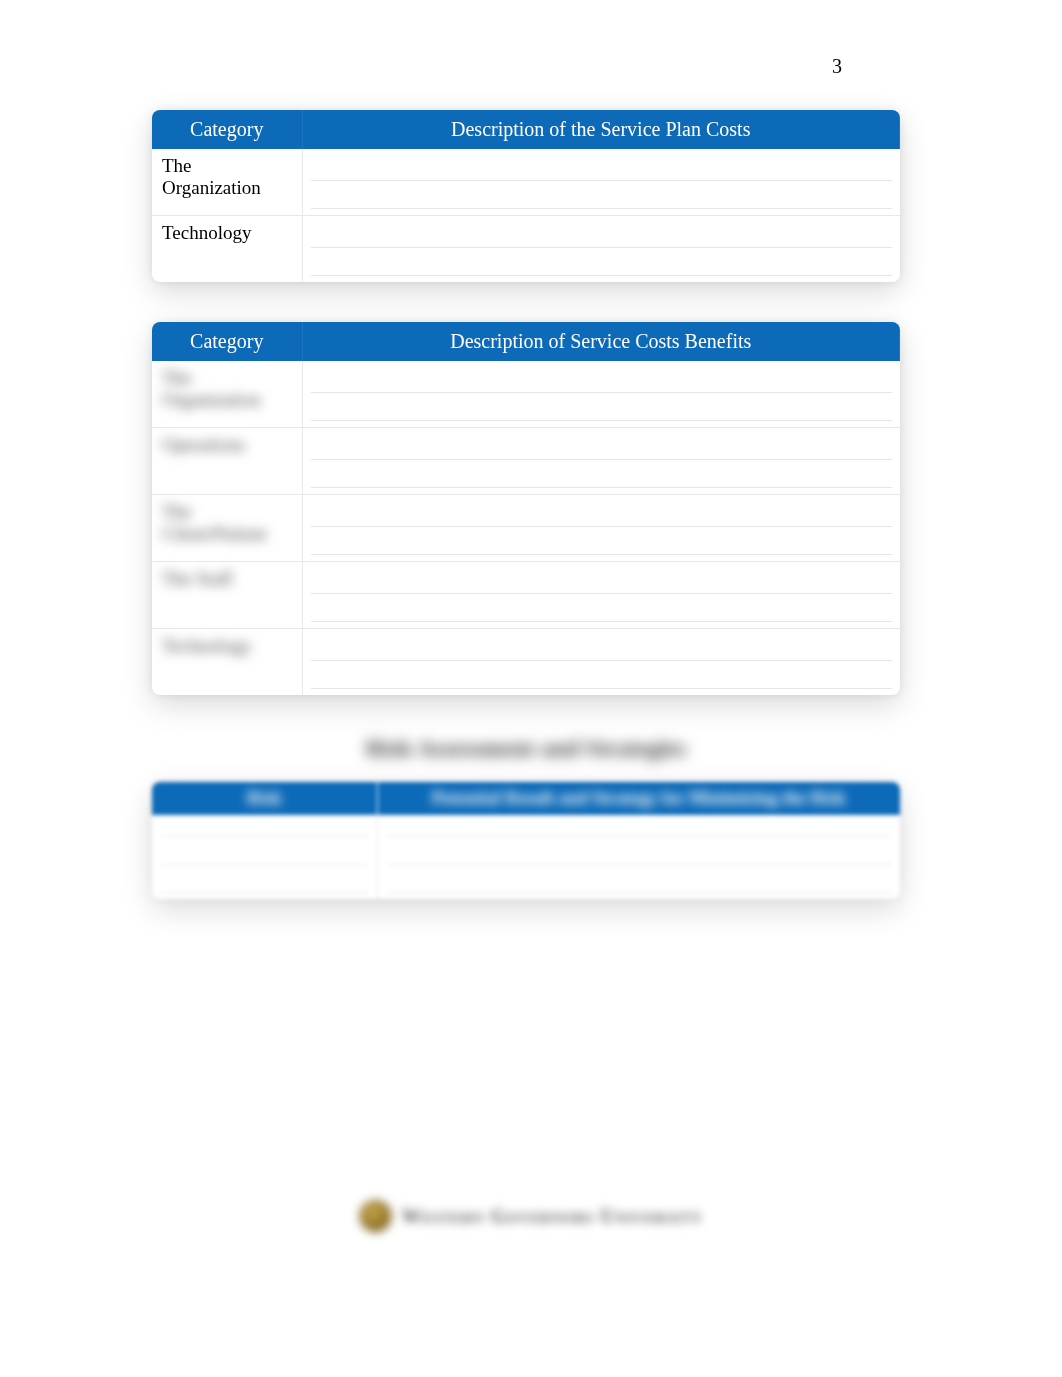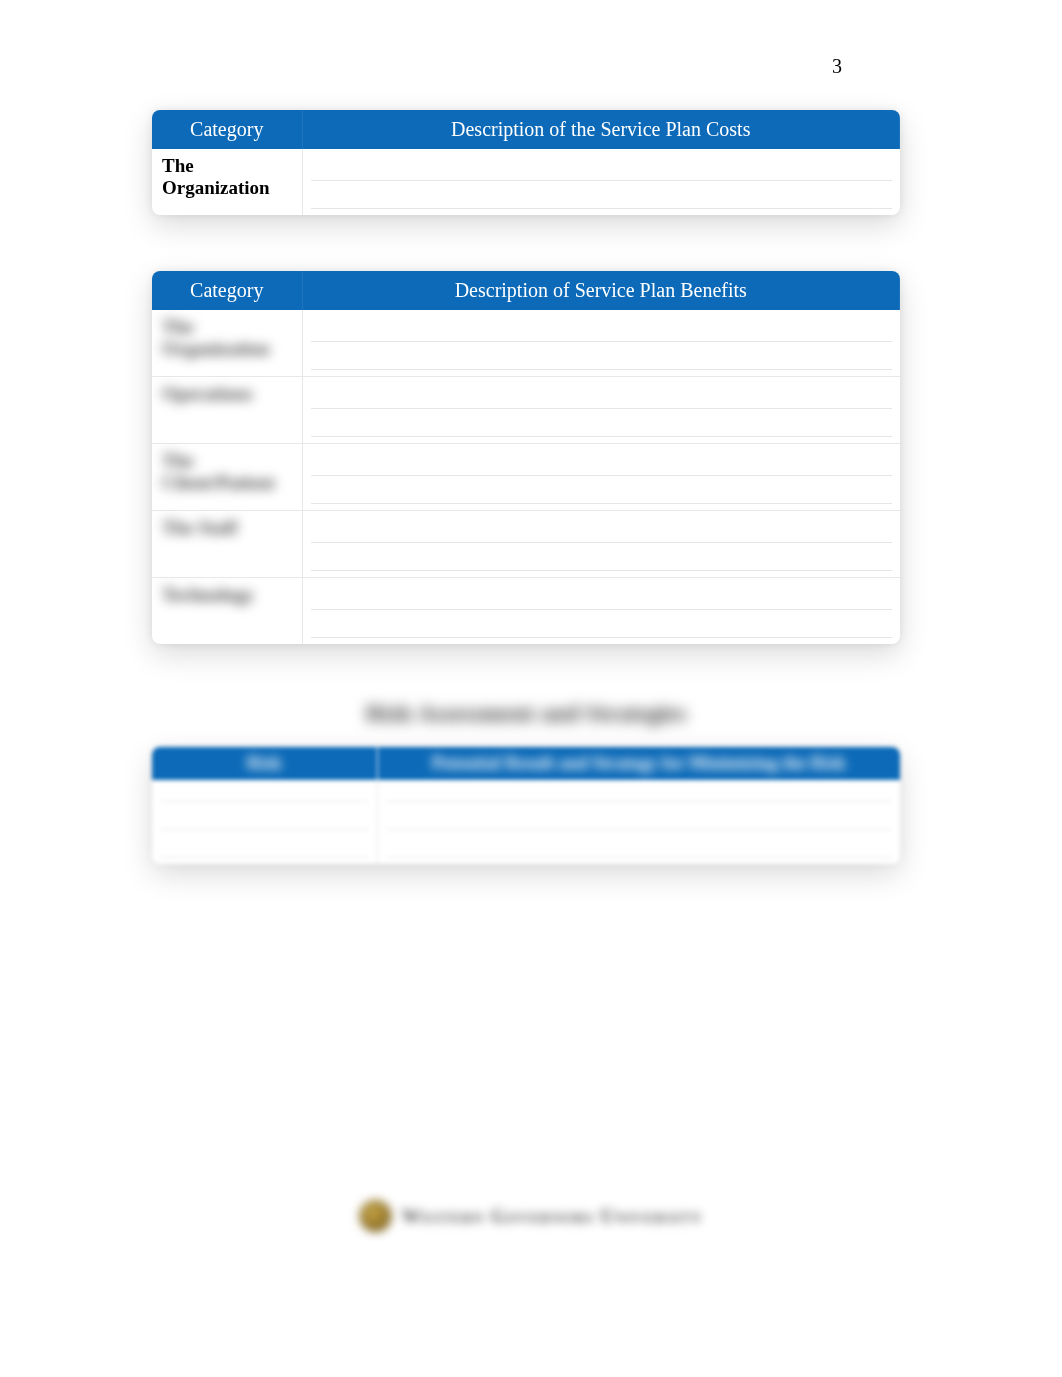--- a/index.html
+++ b/index.html
@@ -20,21 +20,21 @@
       top: 55px;
       right: 220px;
       font-size: 20px;
       color: #000;
     }
     .page-content {
       padding: 110px 110px 0 100px;
     }
     .table-container {
       width: 748px;
-      margin: 0 auto 56px auto;
+      margin: 0 auto 40px auto;
       border-radius: 8px;
       box-shadow: 0 10px 30px rgba(0,0,0,0.15), 0 0 8px rgba(0,0,0,0.08);
       background: #fff;
       overflow: hidden;
     }
     .table {
       width: 100%;
       border-collapse: collapse;
     }
     .table-header {
@@ -56,21 +56,20 @@
       width: auto;
     }
     .td-cat {
       width: 150px;
       vertical-align: top;
       padding: 6px 8px 6px 10px;
       font-size: 19px;
       color: #000;
       border-right: 1px solid #e8e8e8;
       border-bottom: 1px solid #e8e8e8;
-      font-weight: bold;
     }
     .td-desc {
       vertical-align: top;
       padding: 6px 8px;
       border-bottom: 1px solid #e8e8e8;
     }
     .desc-lines {
       margin-top: 4px;
     }
     .desc-line {
@@ -188,30 +187,39 @@
       <tbody>
         <tr class="tr">
           <td class="td-cat">The Organization</td>
           <td class="td-desc">
             <div class="desc-lines">
                 <div class="desc-line"></div>
                 <div class="desc-line"></div>
               </div>
           </td>
         </tr>
+        <tr class="tr">
+          <td class="td-cat">Technology</td>
+          <td class="td-desc">
+            <div class="desc-lines">
+                <div class="desc-line"></div>
+                <div class="desc-line"></div>
+              </div>
+          </td>
+        </tr>
       </tbody>
     </table>
   </div>
 
   <div class="table-container">
     <table class="table">
       <thead>
         <tr class="table-header">
           <th class="th th-cat">Category</th>
-          <th class="th th-desc">Description of Service Plan Benefits</th>
+          <th class="th th-desc">Description of Service Costs Benefits</th>
         </tr>
       </thead>
       <tbody>
         <tr class="tr">
           <td class="td-cat"><span class="blurred-text">The Organization</span></td>
           <td class="td-desc">
             <div class="desc-lines">
                 <div class="desc-line"></div>
                 <div class="desc-line"></div>
               </div>

